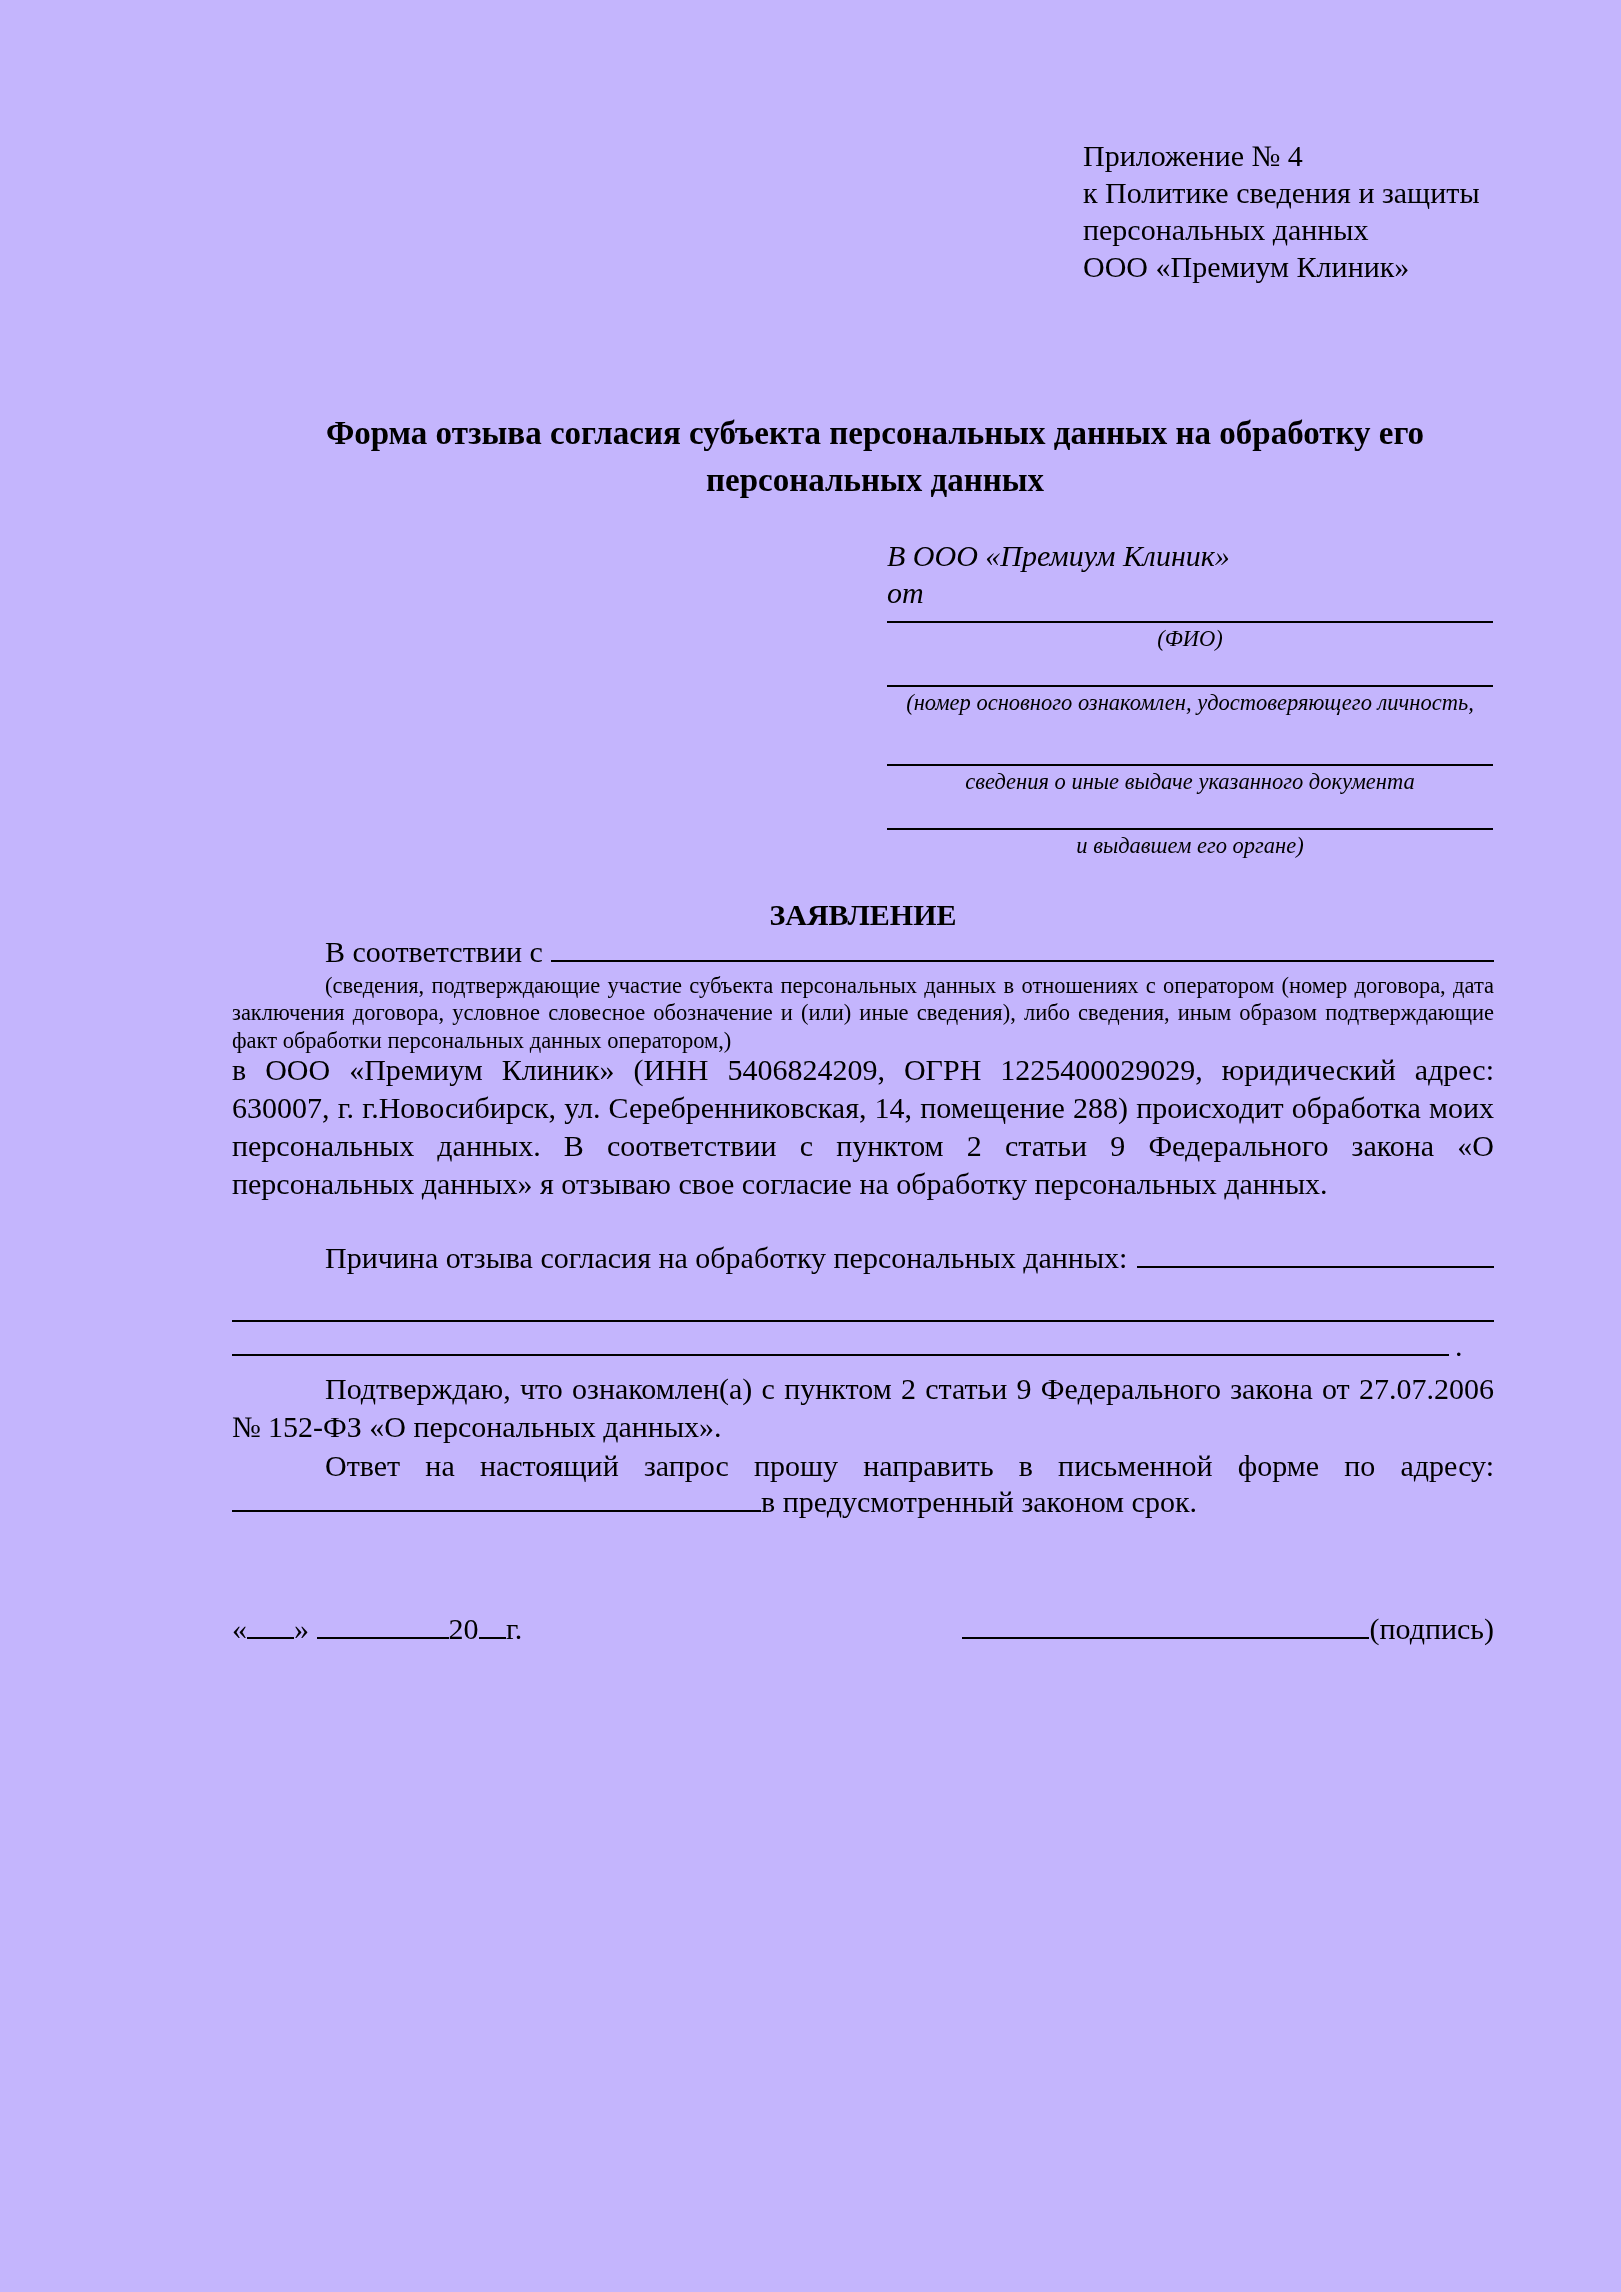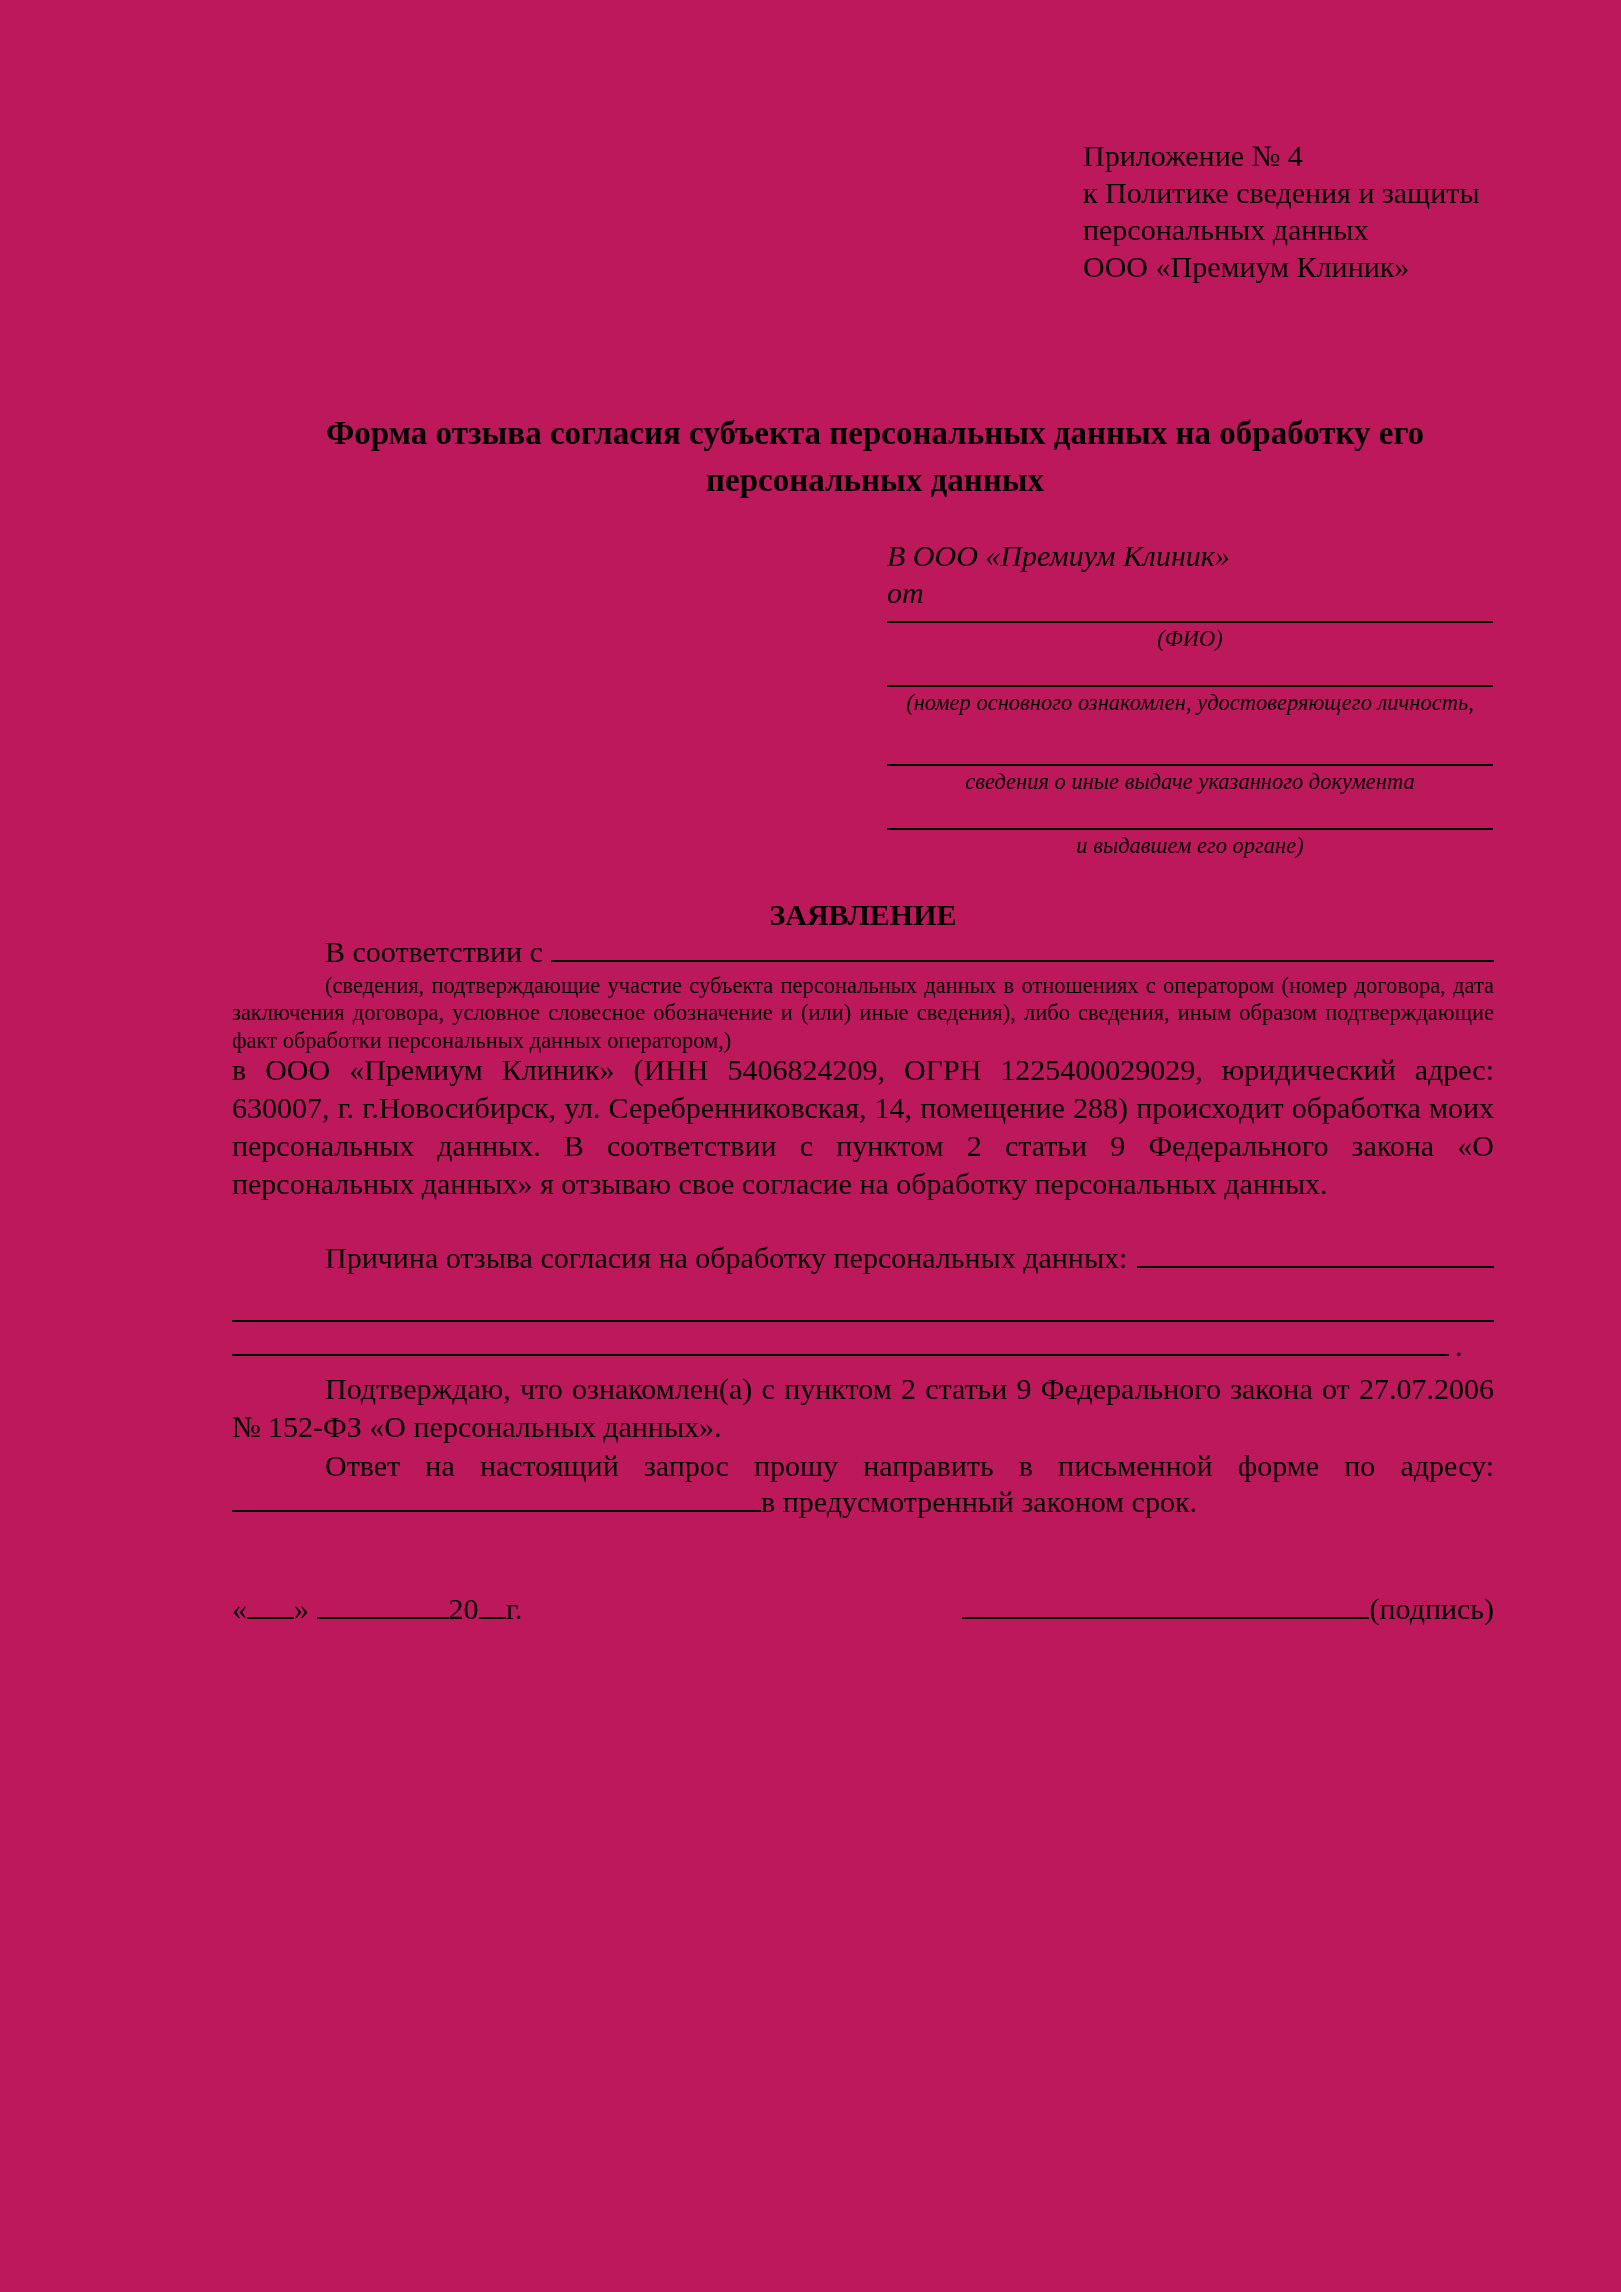--- a/index.html
+++ b/index.html
@@ -1,19 +1,19 @@
 <!DOCTYPE html>
 <html lang="ru"><head>
 <meta charset="utf-8">
 <style>
   html,body{margin:0;padding:0;background:#ffffff;}
   .page{
     position:relative;
     width:1621px;height:2293px;
-    background:#be185d;color:#000;
+    background:#c4b5fd;color:#000;
     font-family:"Liberation Serif","DejaVu Serif",serif;
     font-size:30px;line-height:37px;
     overflow:hidden;
   }
   
   .annex{position:absolute;left:1083px;top:137px;width:451px;font-size:30px;line-height:37px;}
   
   .title{
     position:absolute;left:232px;top:398px;width:1262px;
     margin:12px;text-align:center;font-weight:bold;font-size:33px;line-height:47px;
@@ -53,21 +53,21 @@
     text-align:justify;text-indent:93px;line-height:38px;
   }
   .reply-par{
     position:absolute;left:232px;top:1447px;width:1262px;
     text-align:justify;text-align-last:justify;text-indent:93px;line-height:38px;
   }
   .address-row{top:1483px;}
   .fill-fixed{flex:none;width:529px;border-bottom:2.9px solid #000;}
   
   .sign-row{top:1590px;justify-content:space-between;}
-  .date-group,.sig-group{white-space:nowrap;}
+  .date-group,.sig-group{white-space:nowrap;margin-top:20px;}
   .blank-sm{display:inline-block;height:0;border-bottom:2.9px solid #000;vertical-align:baseline;}
   .b-day{width:47px;}
   .b-month{width:132px;}
   .b-year{width:27.4px;}
   .b-sig{width:407px;}
 </style>
 </head>
 <body>
 
 <div class="page">

